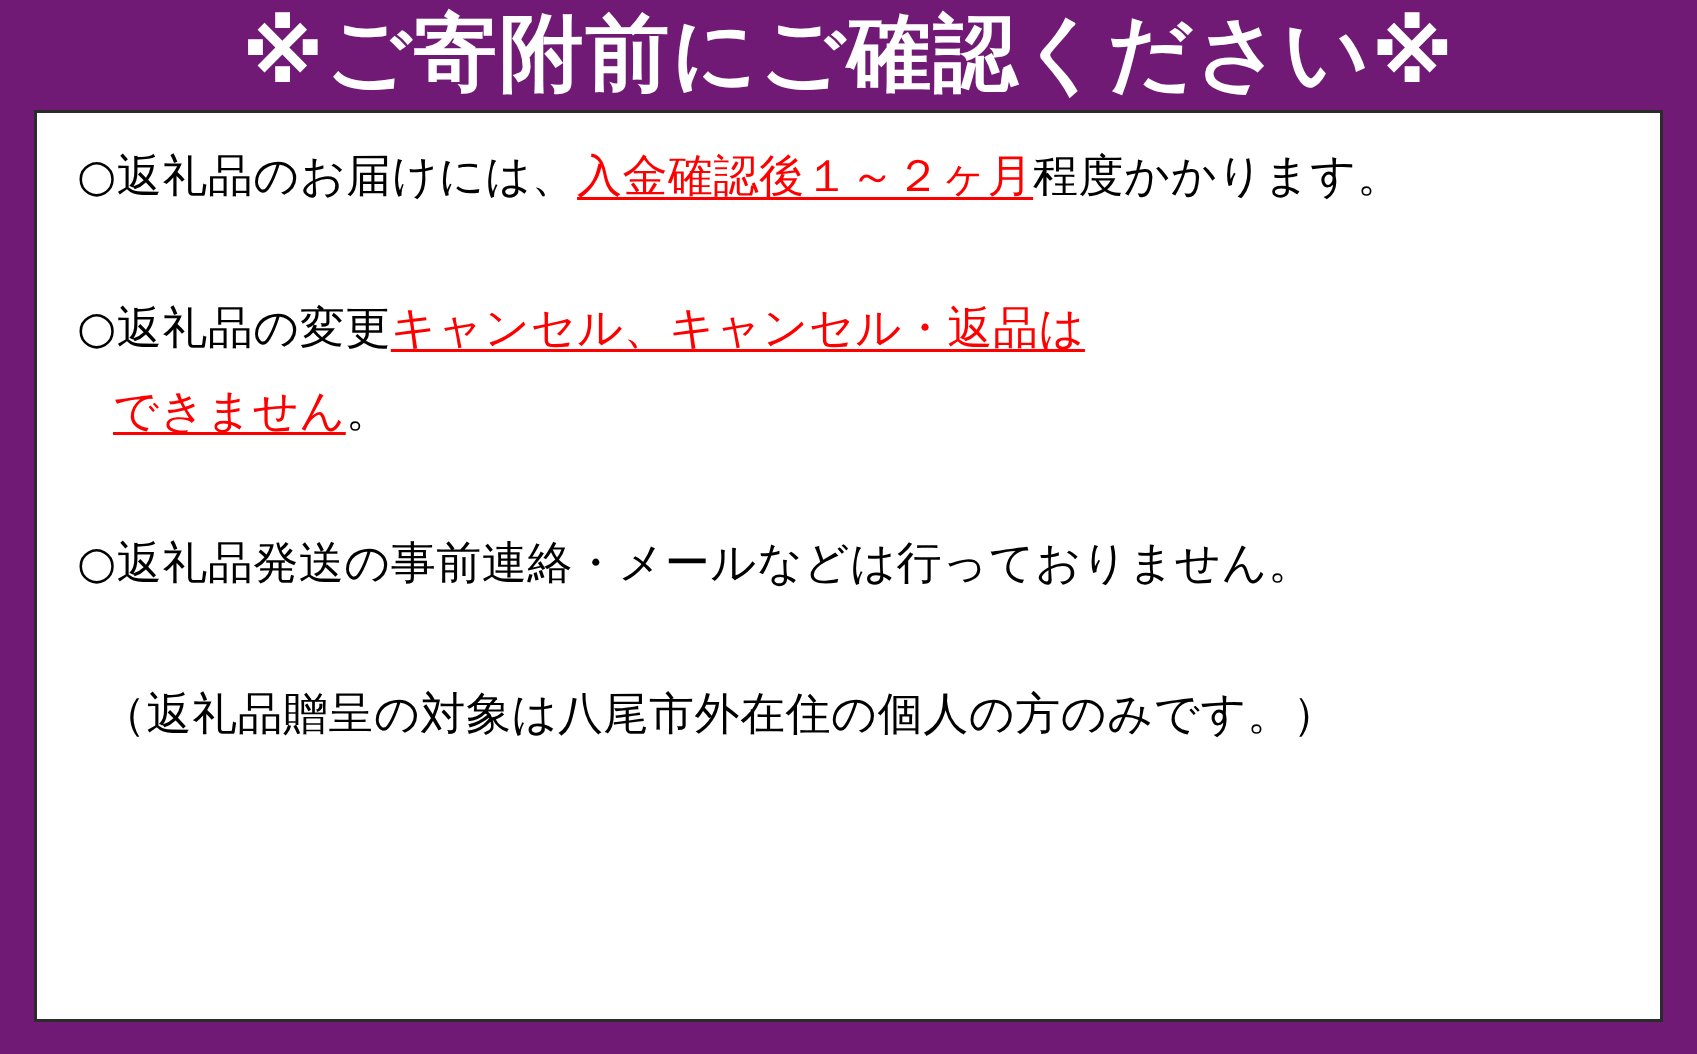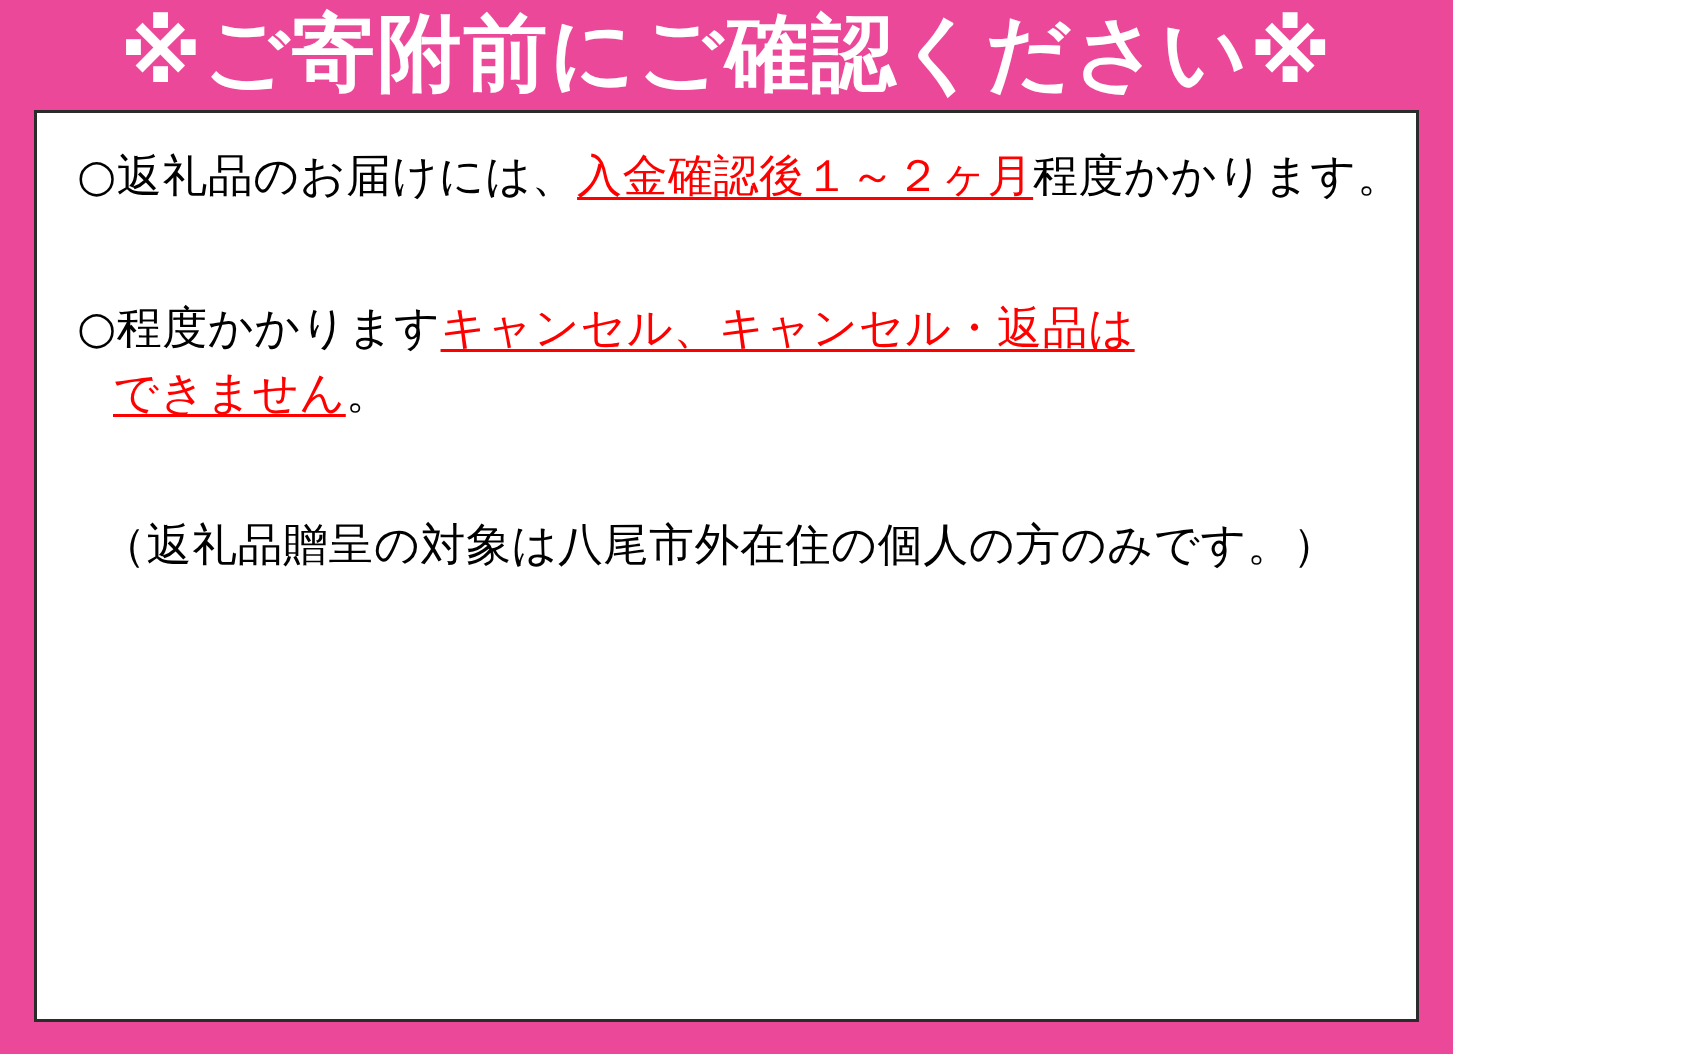--- a/index.html
+++ b/index.html
@@ -9,23 +9,23 @@
   body {
     width: 1697px;
     height: 1054px;
     background: #ffffff;
     font-family: "DejaVu Sans", "Liberation Sans", sans-serif;
     overflow: hidden;
   }
 
   .notice-banner {
     box-sizing: border-box;
-    width: 1453px;
+    width: 1697px;
     height: 1054px;
-    background: #ec4899;
+    background: #701a75;
     padding: 0;
     display: flex;
     flex-direction: column;
   }
 
   .notice-title {
     flex: 0 0 auto;
     color: #ffffff;
     text-align: center;
     font-size: 84px;
@@ -67,35 +67,36 @@
   .seg.em {
     color: #ff0000;
     text-decoration: underline;
     text-decoration-thickness: 3px;
     text-underline-offset: 6px;
   }
 
   .notice-item .line2 {
     display: block;
     padding-left: 36px;
-    margin-top: 8px;
+    margin-top: 26px;
   }
 
   .notice-item .sub {
     display: block;
     padding-left: 24px;
   }
 </style>
 </head>
 <body>
 
 <div class="notice-banner">
 
   <div class="notice-title">※ご寄附前にご確認ください※</div>
 
   <div class="notice-body">
 
   <div class="notice-item"><span class="seg">○返礼品のお届けには、</span><span class="seg em">入金確認後１～２ヶ月</span><span class="seg">程度かかります。</span></div>
-      <div class="notice-item"><span class="seg">○程度かかります</span><span class="seg em">キャンセル、キャンセル・返品は</span><span class="line2"><span class="seg em">できません</span><span class="seg">。</span></span></div>
+      <div class="notice-item"><span class="seg">○返礼品の変更</span><span class="seg em">キャンセル、キャンセル・返品は</span><span class="line2"><span class="seg em">できません</span><span class="seg">。</span></span></div>
+      <div class="notice-item"><span class="seg">○返礼品発送の事前連絡・メールなどは行っておりません。</span></div>
       <div class="notice-item"><span class="sub"><span class="seg">（返礼品贈呈の対象は八尾市外在住の個人の方のみです。）</span></span></div>
     </div>
 
 </div>
 
 </body></html>

